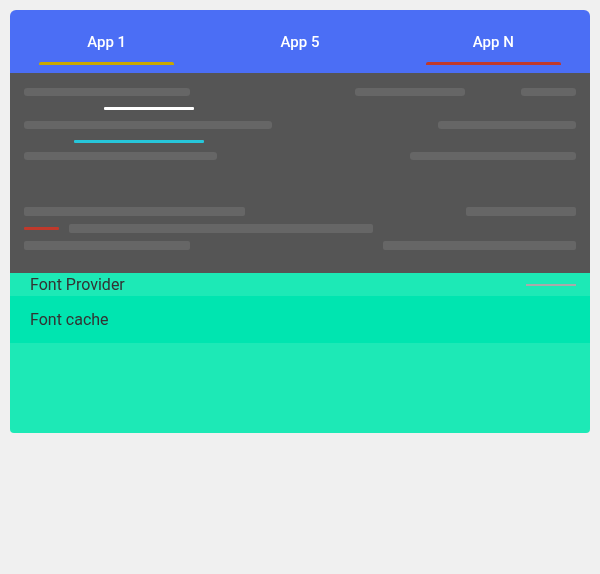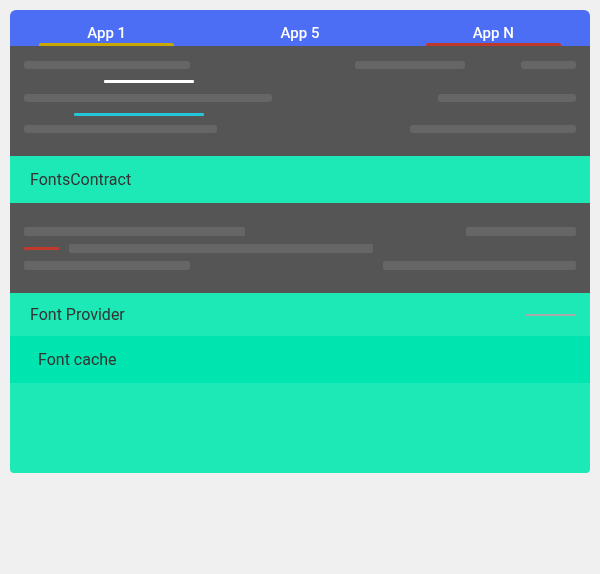--- a/index.html
+++ b/index.html
@@ -16,21 +16,22 @@
       width: 580px;
       margin: 10px auto;
       position: relative;
     }
 
     
     .app-bar {
       background: #4b6ef5;
       border-radius: 6px 6px 0 0;
       display: flex;
-      height: 36px;
+      height: 63px;
+      align-items: center;
       position: relative;
       z-index: 10;
     }
 
     .app-tab {
       flex: 1;
       text-align: center;
       color: white;
       font-size: 15px;
       font-weight: 500;
@@ -107,36 +108,36 @@
       position: relative;
       padding: 10px 14px;
       display: flex;
       flex-direction: column;
       justify-content: center;
     }
 
     
     .font-provider-box {
       background: #1de9b6;
-      padding: 12px 20px;
+      padding: 2px 20px;
       display: flex;
       align-items: flex-end;
       position: relative;
     }
 
     .font-provider-label {
       font-size: 16px;
       font-weight: 400;
       color: #333;
     }
 
     
     .font-cache-box {
       background: #00e5b0;
-      padding: 14px 28px;
+      padding: 14px 20px;
       display: flex;
       align-items: center;
       position: relative;
     }
 
     .font-cache-label {
       font-size: 16px;
       font-weight: 400;
       color: #333;
     }
@@ -193,23 +194,20 @@
     <div style="display:flex; margin-bottom:4px;">
       <div style="width:50px;"></div>
       <div style="width:130px; height:3px; background:#26c6da; border-radius:1px;"></div>
     </div>
     <div style="display:flex; justify-content:space-between;">
       <div class="dec-line" style="width:35%; background:#666;"></div>
       <div class="dec-line" style="width:30%; background:#666;"></div>
     </div>
   </div>
 
-  <div class="fonts-contract-box">
-    <span class="fonts-contract-label">FontsContract</span>
-  </div>
 
   <div class="dark-section-middle">
     <div style="display:flex; justify-content:space-between; margin-bottom:8px;">
       <div style="width:40%; height:9px; background:#666; border-radius:2px;"></div>
       <div style="width:20%; height:9px; background:#666; border-radius:2px;"></div>
     </div>
 
     <div style="display:flex; align-items:center; margin-bottom:8px;">
       <div style="width:35px; height:3px; background:#c0392b; border-radius:1px; margin-right:10px;"></div>
       <div style="width:55%; height:9px; background:#666; border-radius:2px;"></div>

